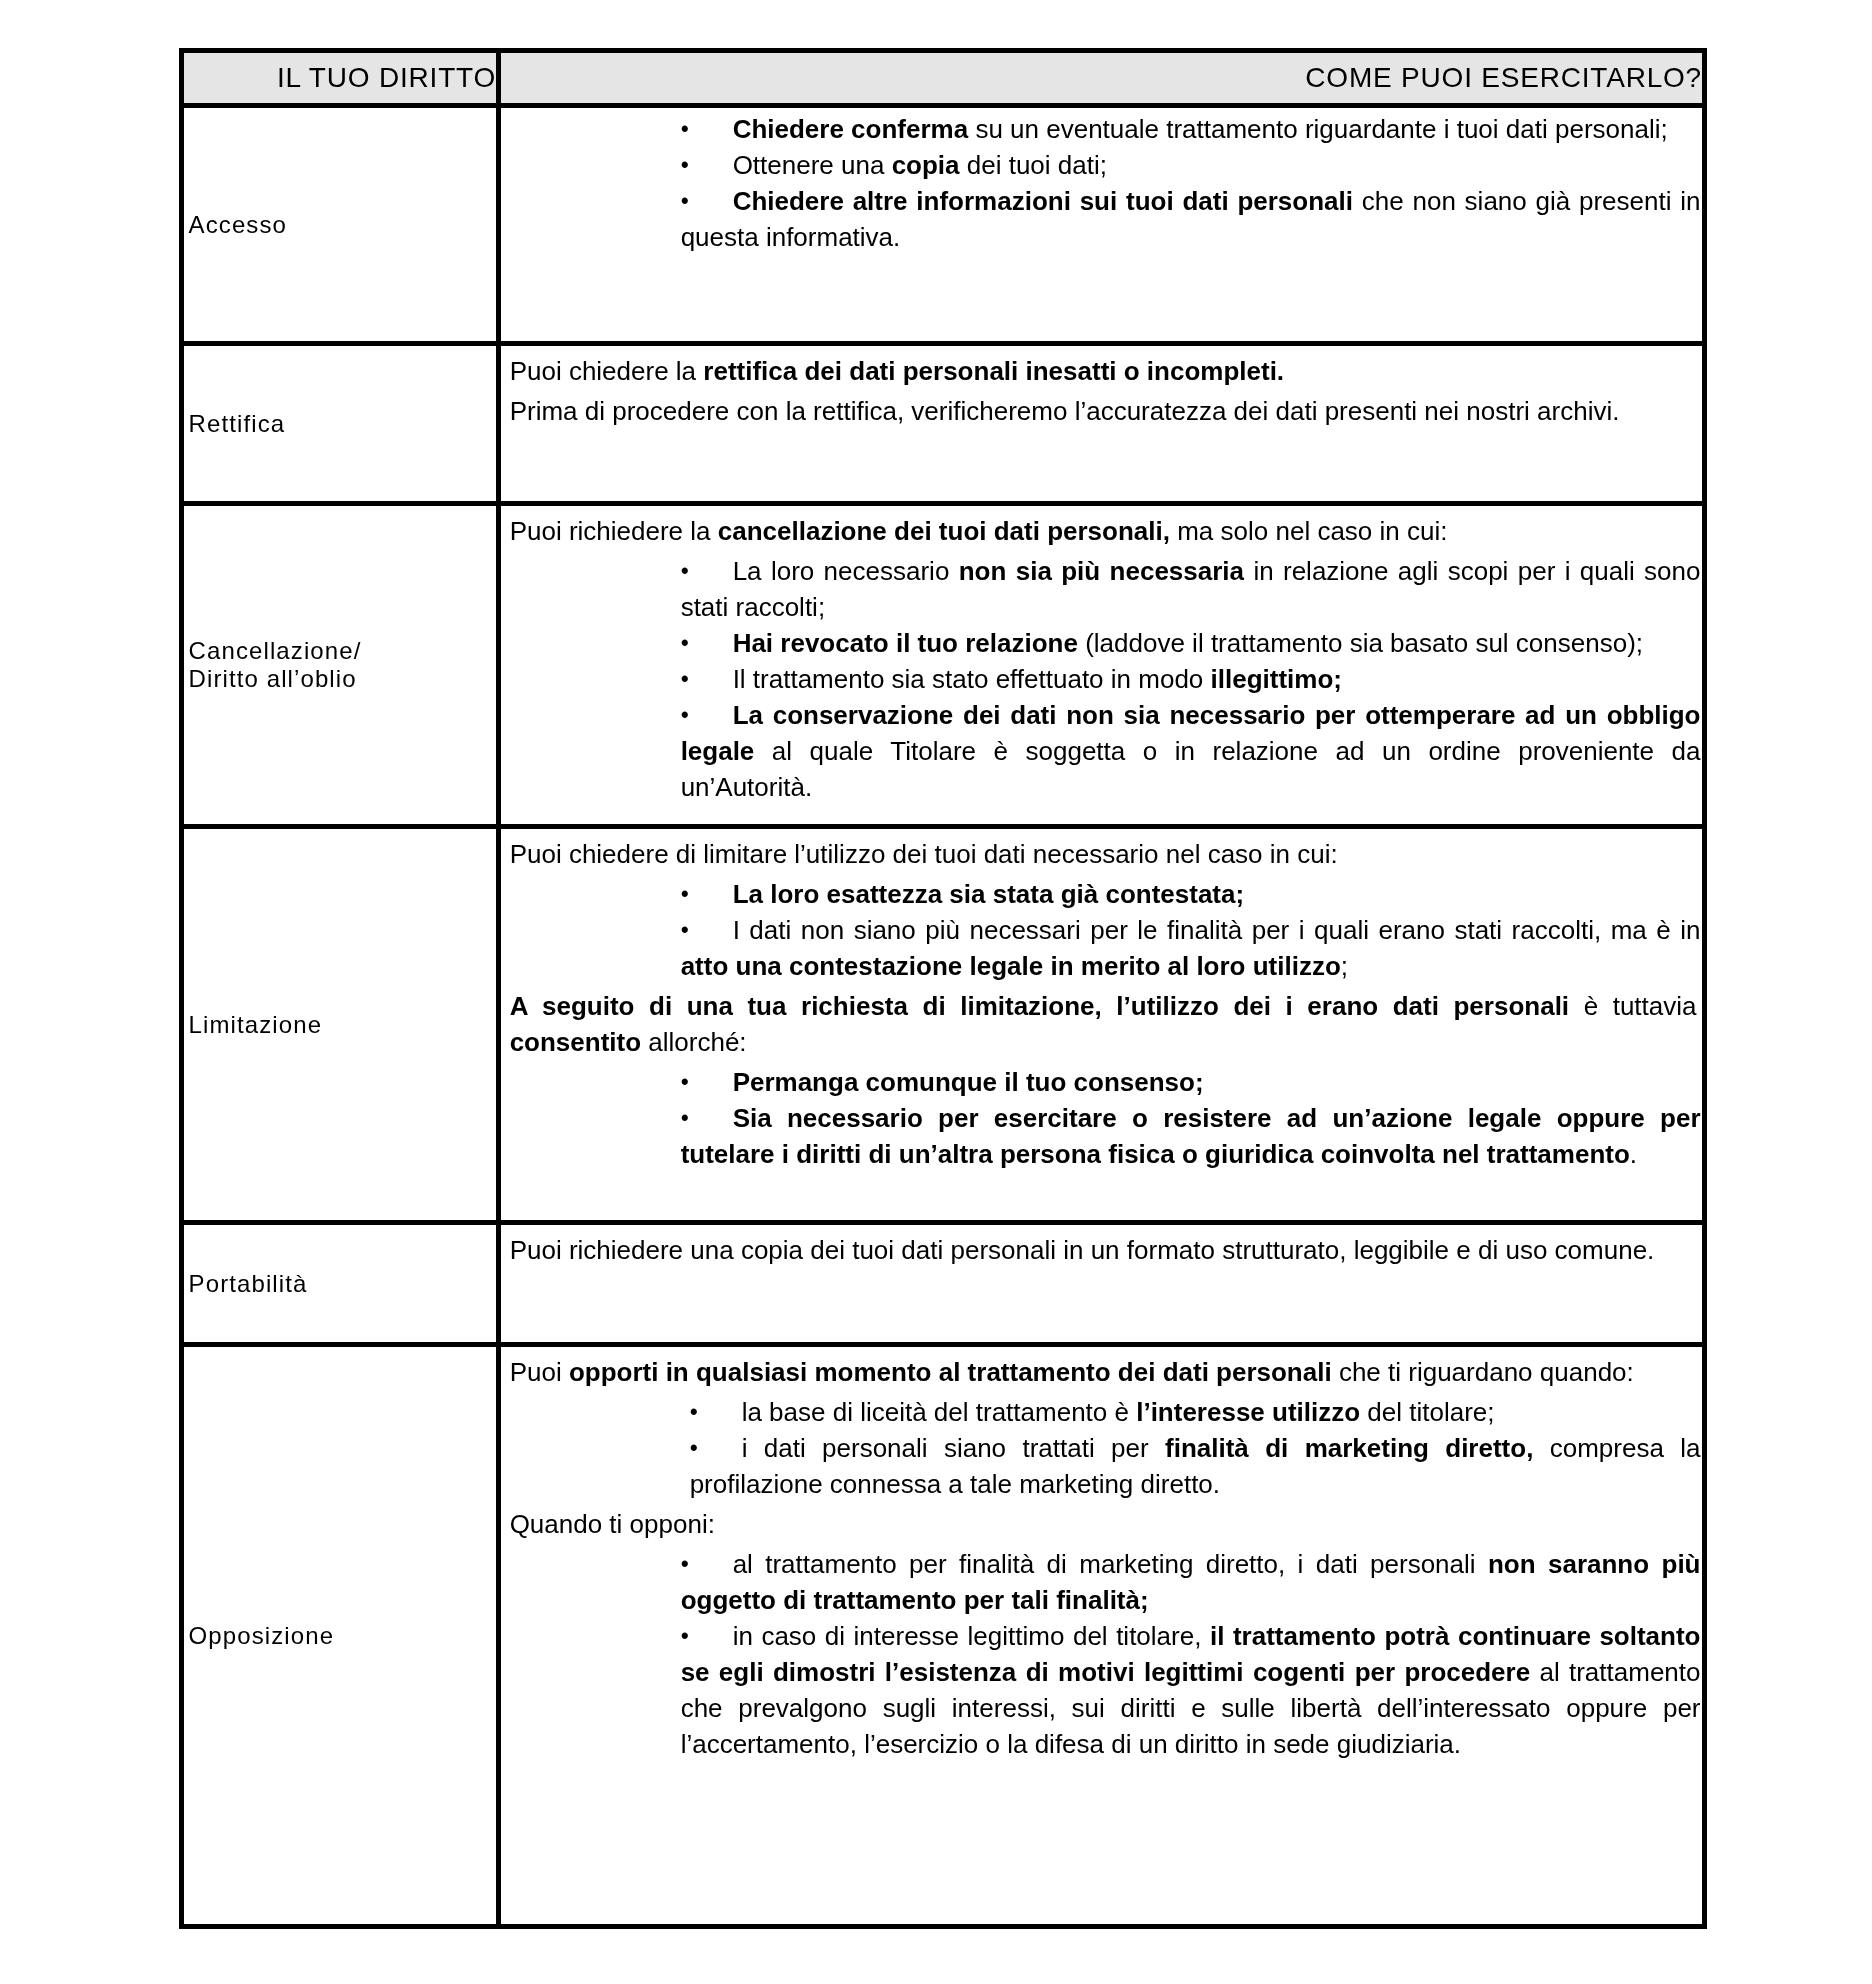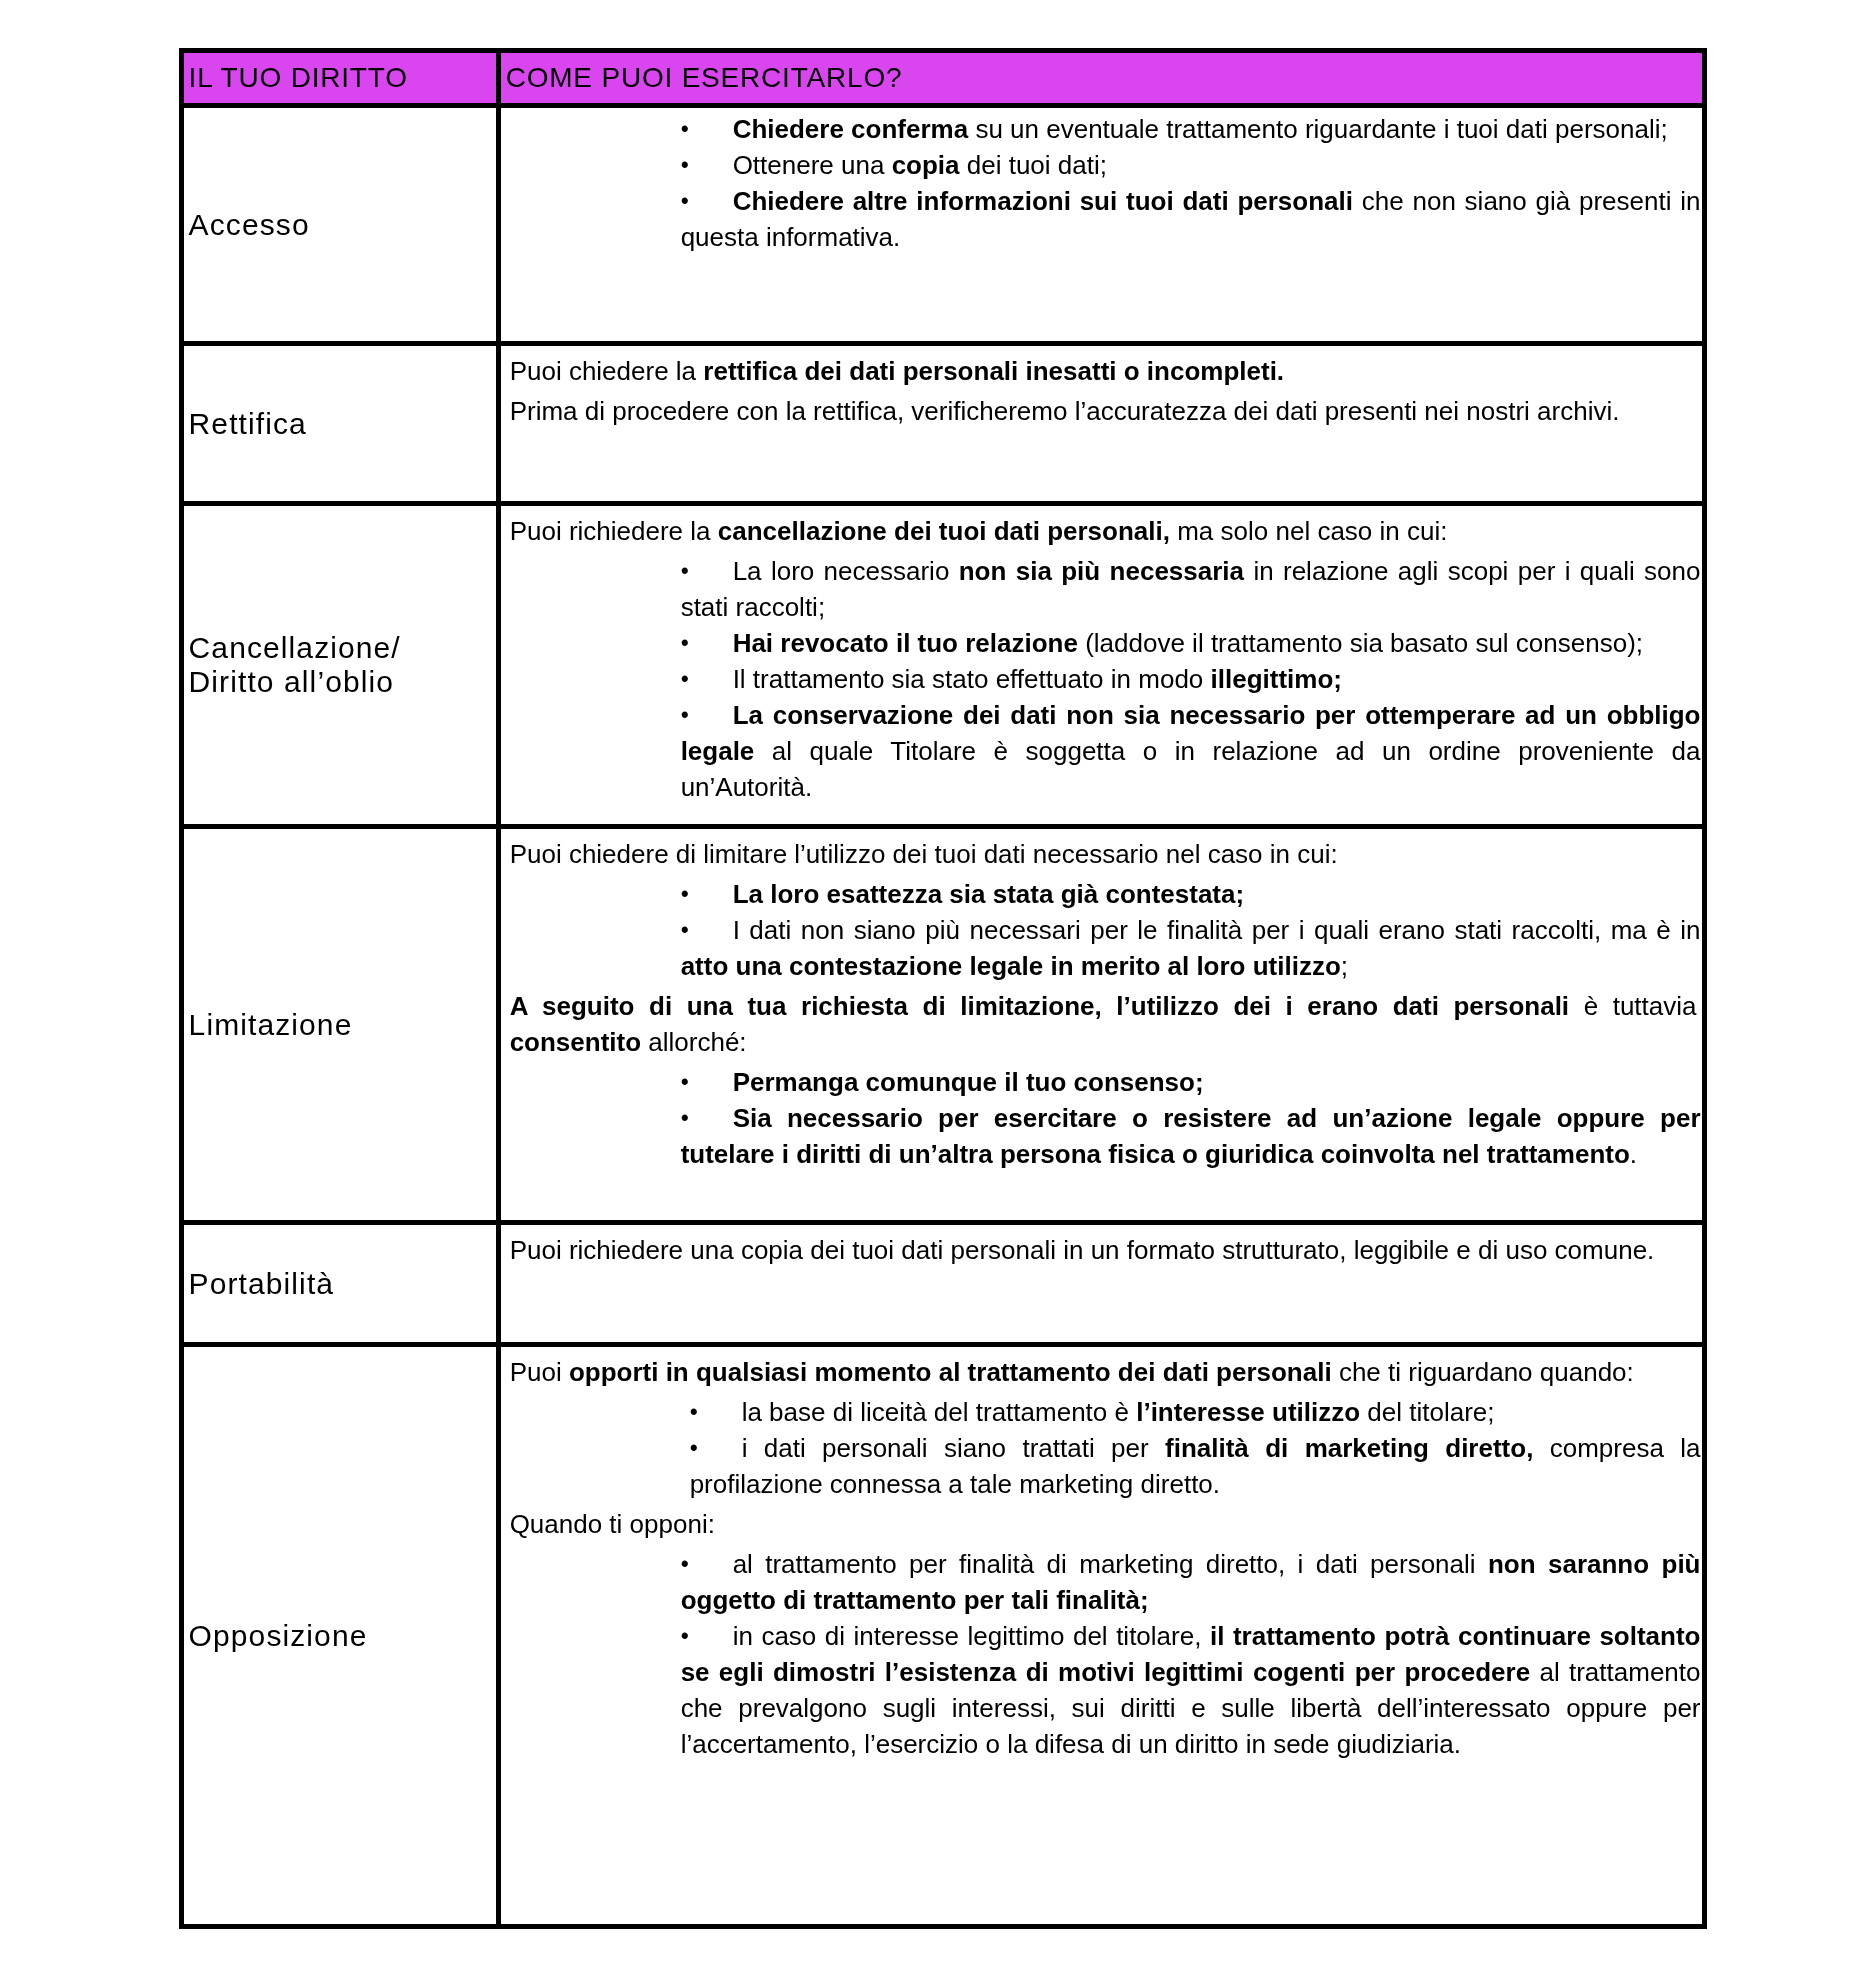--- a/index.html
+++ b/index.html
@@ -1,25 +1,25 @@
 <!DOCTYPE html>
 <html style="font-size:12px"><head>
 <meta charset="utf-8">
 <style>
   html, body { margin: 0; padding: 0; background: #ffffff; }
   body { width: 1873px; height: 1985px; position: relative; overflow: hidden;
          font-family: "Liberation Sans", "DejaVu Sans", sans-serif; color: #000; }
   .rights-table { position: absolute; left: 179px; top: 48px; width: 1528px;
                   border-collapse: collapse; table-layout: fixed; }
   .rights-table td, .rights-table th { border: 5.3px solid #000; vertical-align: middle; padding: 0; }
-  .rights-table th { background: #d946ef; font-weight: normal; text-align: left; height: 50px;
+  .rights-table th { background: #e5e5e5; font-weight: normal; text-align: right; height: 50px;
                      font-size: 28px; letter-spacing: 0.8px; padding-left: 4.6px; }
   .col-right { width: 1202px; }
   .col-left { width: 316px; }
-  td.right-label { font-size: 30px; letter-spacing: 1.1px; padding-left: 4.6px; }
+  td.right-label { font-size: 24px; letter-spacing: 1.1px; padding-left: 4.6px; }
   td.content { vertical-align: top; font-size: 26px; line-height: 36px; padding: 3px 1.5px 0 4.6px; text-align: justify; }
   .b { font-weight: bold; }
   .p { margin: 4px; }
   .bullet { position: relative; margin: 0 0 0 175px; }
   .bullet.wide { margin-left: 184px; }
   .bullet .dot { display: inline-block; width: 52px; font-size: 23px; vertical-align: top; }
   .row-accesso td { height: 230px; }
   .row-rettifica td { height: 152px; }
   .row-cancellazione td { height: 315px; }
   .row-limitazione td { height: 388px; }

